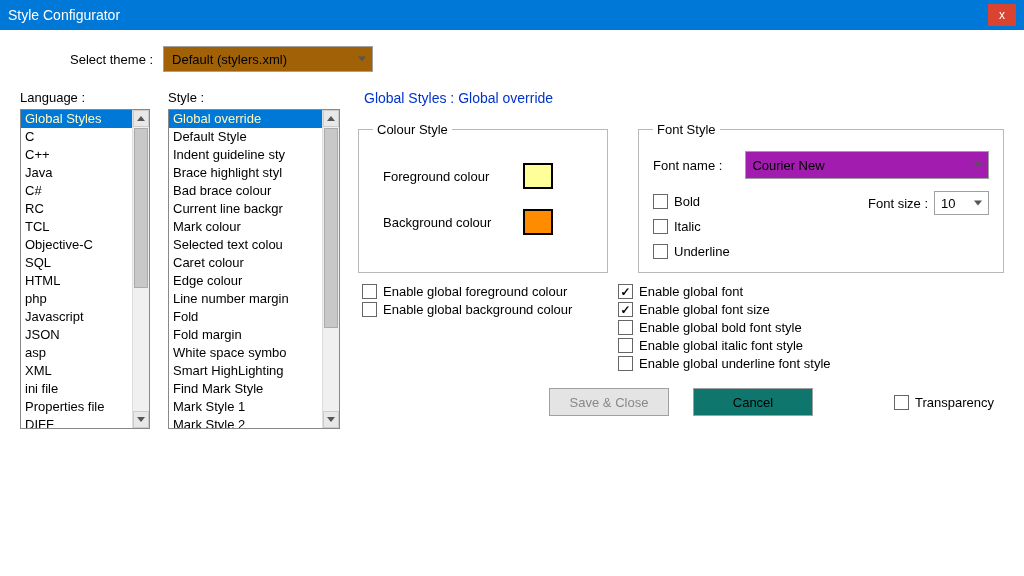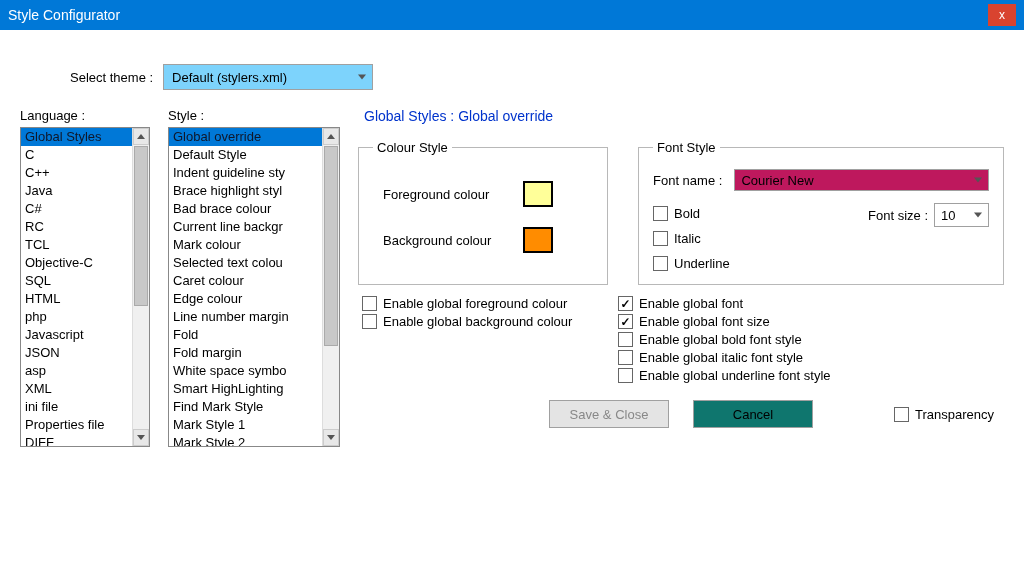--- a/index.html
+++ b/index.html
@@ -23,30 +23,30 @@
   }
   .titlebar-title { flex: 1; font-size: 14px; }
   .close-btn {
     width: 28px; height: 22px;
     background: #d9432f;
     color: #fff;
     display: flex; align-items: center; justify-content: center;
     font-size: 12px;
     cursor: pointer;
   }
-  .content { padding: 26px 20px; }
+  .content { padding: 8px 20px; }
   .theme-row {
     display: flex; align-items: center;
     margin: 8px 0 18px 50px;
   }
   .theme-row label { margin-right: 10px; }
   .theme-select {
     width: 210px; height: 26px;
     border: 1px solid #a0a0a0;
-    background: #7dd3fc;
+    background: #a16207;
     display: flex; align-items: center;
     padding: 0 8px;
     position: relative;
   }
   .dropdown-arrow {
     position: absolute; right: 6px; top: 50%;
     transform: translateY(-50%);
     width: 0; height: 0;
     border-left: 4px solid transparent;
     border-right: 4px solid transparent;
@@ -65,21 +65,21 @@
   .lb-style { width: 172px; }
   .listbox-inner { padding: 0; }
   .list-item {
     padding: 1px 4px;
     white-space: nowrap;
     overflow: hidden;
     font-size: 13px;
     line-height: 16px;
     cursor: pointer;
   }
-  .list-item.selected { background: #0078d7; color: #0f172a; }
+  .list-item.selected { background: #0078d7; color: #fef9c3; }
   .scrollbar {
     position: absolute; right: 0; top: 0; bottom: 0;
     width: 17px;
     background: #f0f0f0;
     border-left: 1px solid #ddd;
   }
   .sb-btn {
     height: 17px; background: #e8e8e8;
     border: 1px solid #ccc;
     display: flex; align-items: center; justify-content: center;
@@ -125,27 +125,27 @@
     width: 30px; height: 26px;
     border: 2px solid #000;
   }
   .sw-fg { background: #ffff99; }
   .sw-bg { background: #ff8c00; }
   .font-top-row {
     display: flex; align-items: center;
     margin-bottom: 12px;
   }
   .font-name-select {
-    flex: 1; height: 22px;
+    flex: 1; height: 28px;
     border: 1px solid #a0a0a0;
-    background: #be185d;
+    background: #a21caf;
     display: flex; align-items: center;
     padding: 0 6px;
     position: relative;
-    margin-left: 12px;
+    margin-left: 23px;
   }
   .font-checks-row {
     display: flex; align-items: flex-start;
   }
   .font-checks-col { display: flex; flex-direction: column; gap: 4px; }
   .font-size-col {
     margin-left: auto;
     display: flex; align-items: center;
     gap: 6px;
   }

